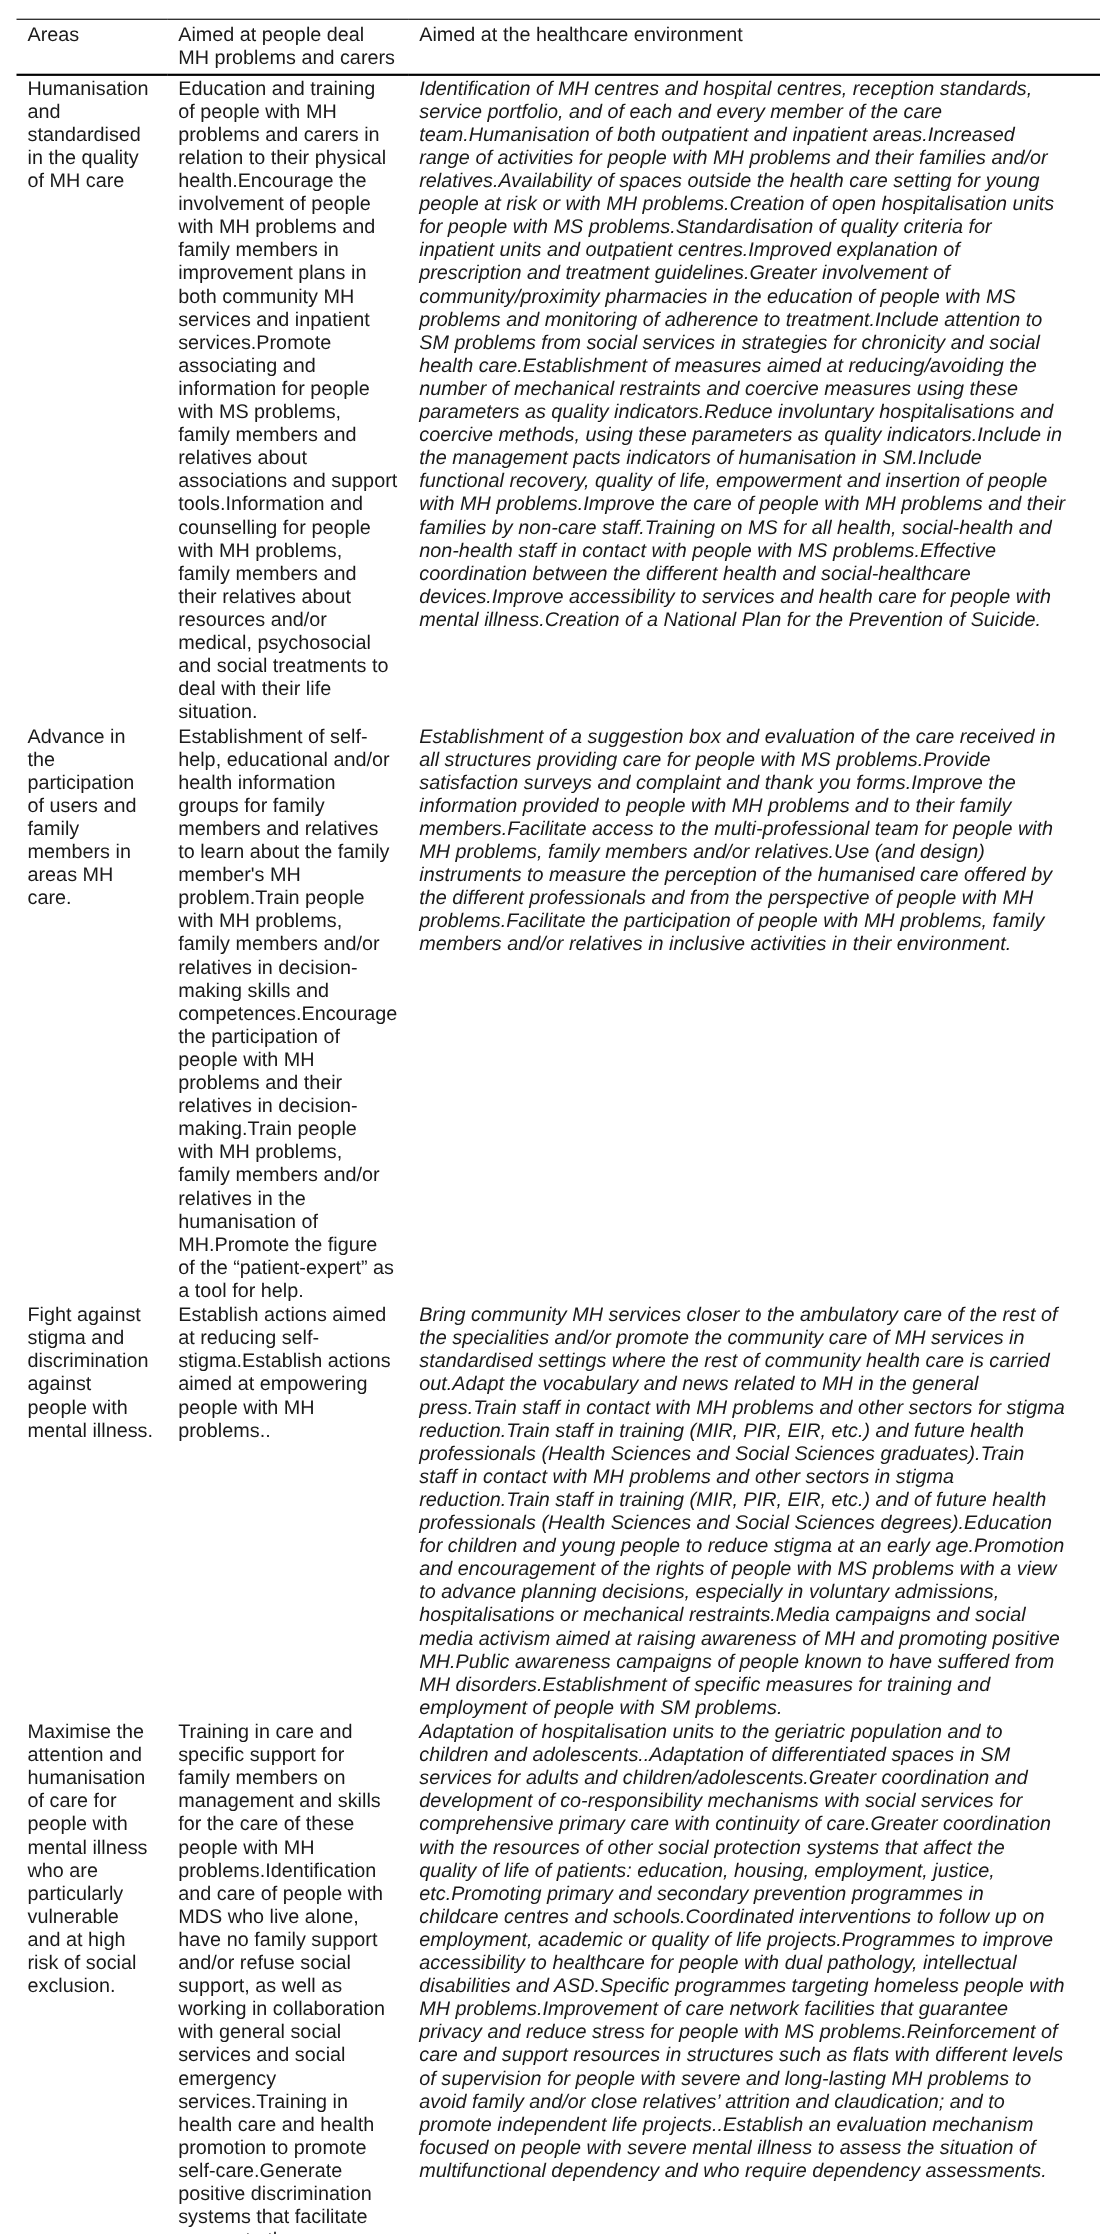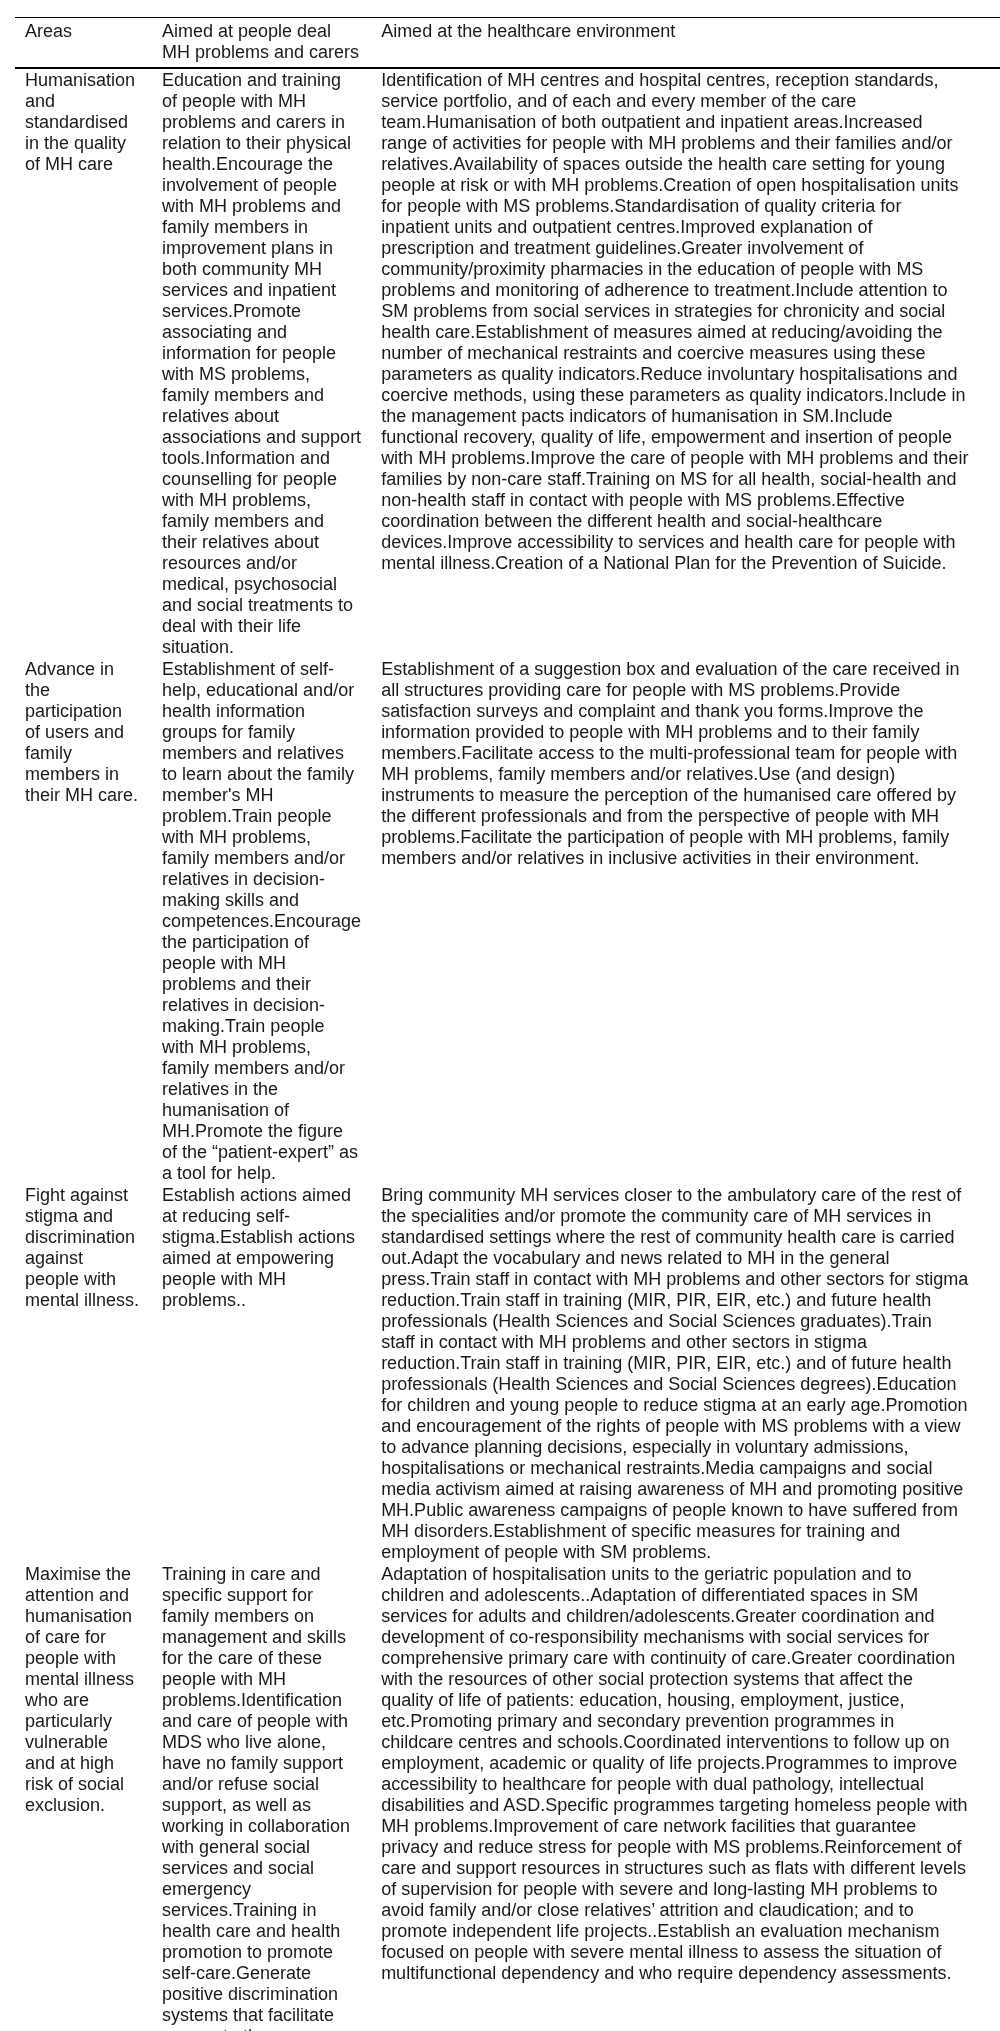--- a/index.html
+++ b/index.html
@@ -9,41 +9,41 @@
             border-collapse: collapse; font-size: 18px; line-height: 21px; }
     thead tr { border-top: 1px solid #000; border-bottom: 2px solid #000; }
     thead th { font-weight: normal; text-align: left; vertical-align: top;
                padding: 3px 10px 4px 10px; }
     tbody td { vertical-align: top; padding: 1px 10px 0 10px; }
     tbody tr:last-child { border-bottom: 1px solid #4c1d95; }
     tbody tr:last-child td { padding-bottom: 8px; }
     .c1 { width: 117px; }
     .c2 { width: 199px; }
     .c3 { width: auto; padding-right: 46px; }
-    td.c3 { padding-right: 30px; }
+    td.c3 { padding-right: 30px; font-style: italic; }
   </style>
 </head>
 <body>
 
 <table>
   <thead>
     <tr>
       <th class="c1">Areas</th>
       <th class="c2">Aimed at people deal MH problems and carers</th>
       <th class="c3">Aimed at the healthcare environment</th>
     </tr>
   </thead>
   <tbody>
     <tr>
       <td class="c1">Humanisation and standardised in the quality of MH care</td>
       <td class="c2">Education and training of people with MH problems and carers in relation to their physical health.Encourage the involvement of people with MH problems and family members in improvement plans in both community MH services and inpatient services.Promote associating and information for people with MS problems, family members and relatives about associations and support tools.Information and counselling for people with MH problems, family members and their relatives about resources and/or medical, psychosocial and social treatments to deal with their life situation.</td>
       <td class="c3">Identification of MH centres and hospital centres, reception standards, service portfolio, and of each and every member of the care team.Humanisation of both outpatient and inpatient areas.Increased range of activities for people with MH problems and their families and/or relatives.Availability of spaces outside the health care setting for young people at risk or with MH problems.Creation of open hospitalisation units for people with MS problems.Standardisation of quality criteria for inpatient units and outpatient centres.Improved explanation of prescription and treatment guidelines.Greater involvement of community/proximity pharmacies in the education of people with MS problems and monitoring of adherence to treatment.Include attention to SM problems from social services in strategies for chronicity and social health care.Establishment of measures aimed at reducing/avoiding the number of mechanical restraints and coercive measures using these parameters as quality indicators.Reduce involuntary hospitalisations and coercive methods, using these parameters as quality indicators.Include in the management pacts indicators of humanisation in SM.Include functional recovery, quality of life, empowerment and insertion of people with MH problems.Improve the care of people with MH problems and their families by non-care staff.Training on MS for all health, social-health and non-health staff in contact with people with MS problems.Effective coordination between the different health and social-healthcare devices.Improve accessibility to services and health care for people with mental illness.Creation of a National Plan for the Prevention of Suicide.</td>
     </tr>
     <tr>
-      <td class="c1">Advance in the participation of users and family members in their MH care.</td>
+      <td class="c1">Advance in the participation of users and family members in areas MH care.</td>
       <td class="c2">Establishment of self-help, educational and/or health information groups for family members and relatives to learn about the family member's MH problem.Train people with MH problems, family members and/or relatives in decision-making skills and competences.Encourage the participation of people with MH problems and their relatives in decision-making.Train people with MH problems, family members and/or relatives in the humanisation of MH.Promote the figure of the “patient-expert” as a tool for help.</td>
       <td class="c3">Establishment of a suggestion box and evaluation of the care received in all structures providing care for people with MS problems.Provide satisfaction surveys and complaint and thank you forms.Improve the information provided to people with MH problems and to their family members.Facilitate access to the multi-professional team for people with MH problems, family members and/or relatives.Use (and design) instruments to measure the perception of the humanised care offered by the different professionals and from the perspective of people with MH problems.Facilitate the participation of people with MH problems, family members and/or relatives in inclusive activities in their environment.</td>
     </tr>
     <tr>
       <td class="c1">Fight against stigma and discrimination against people with mental illness.</td>
       <td class="c2">Establish actions aimed at reducing self-stigma.Establish actions aimed at empowering people with MH problems..</td>
       <td class="c3">Bring community MH services closer to the ambulatory care of the rest of the specialities and/or promote the community care of MH services in standardised settings where the rest of community health care is carried out.Adapt the vocabulary and news related to MH in the general press.Train staff in contact with MH problems and other sectors for stigma reduction.Train staff in training (MIR, PIR, EIR, etc.) and future health professionals (Health Sciences and Social Sciences graduates).Train staff in contact with MH problems and other sectors in stigma reduction.Train staff in training (MIR, PIR, EIR, etc.) and of future health professionals (Health Sciences and Social Sciences degrees).Education for children and young people to reduce stigma at an early age.Promotion and encouragement of the rights of people with MS problems with a view to advance planning decisions, especially in voluntary admissions, hospitalisations or mechanical restraints.Media campaigns and social media activism aimed at raising awareness of MH and promoting positive MH.Public awareness campaigns of people known to have suffered from MH disorders.Establishment of specific measures for training and employment of people with SM problems.</td>
     </tr>
     <tr>
       <td class="c1">Maximise the attention and humanisation of care for people with mental illness who are particularly vulnerable and at high risk of social exclusion.</td>

